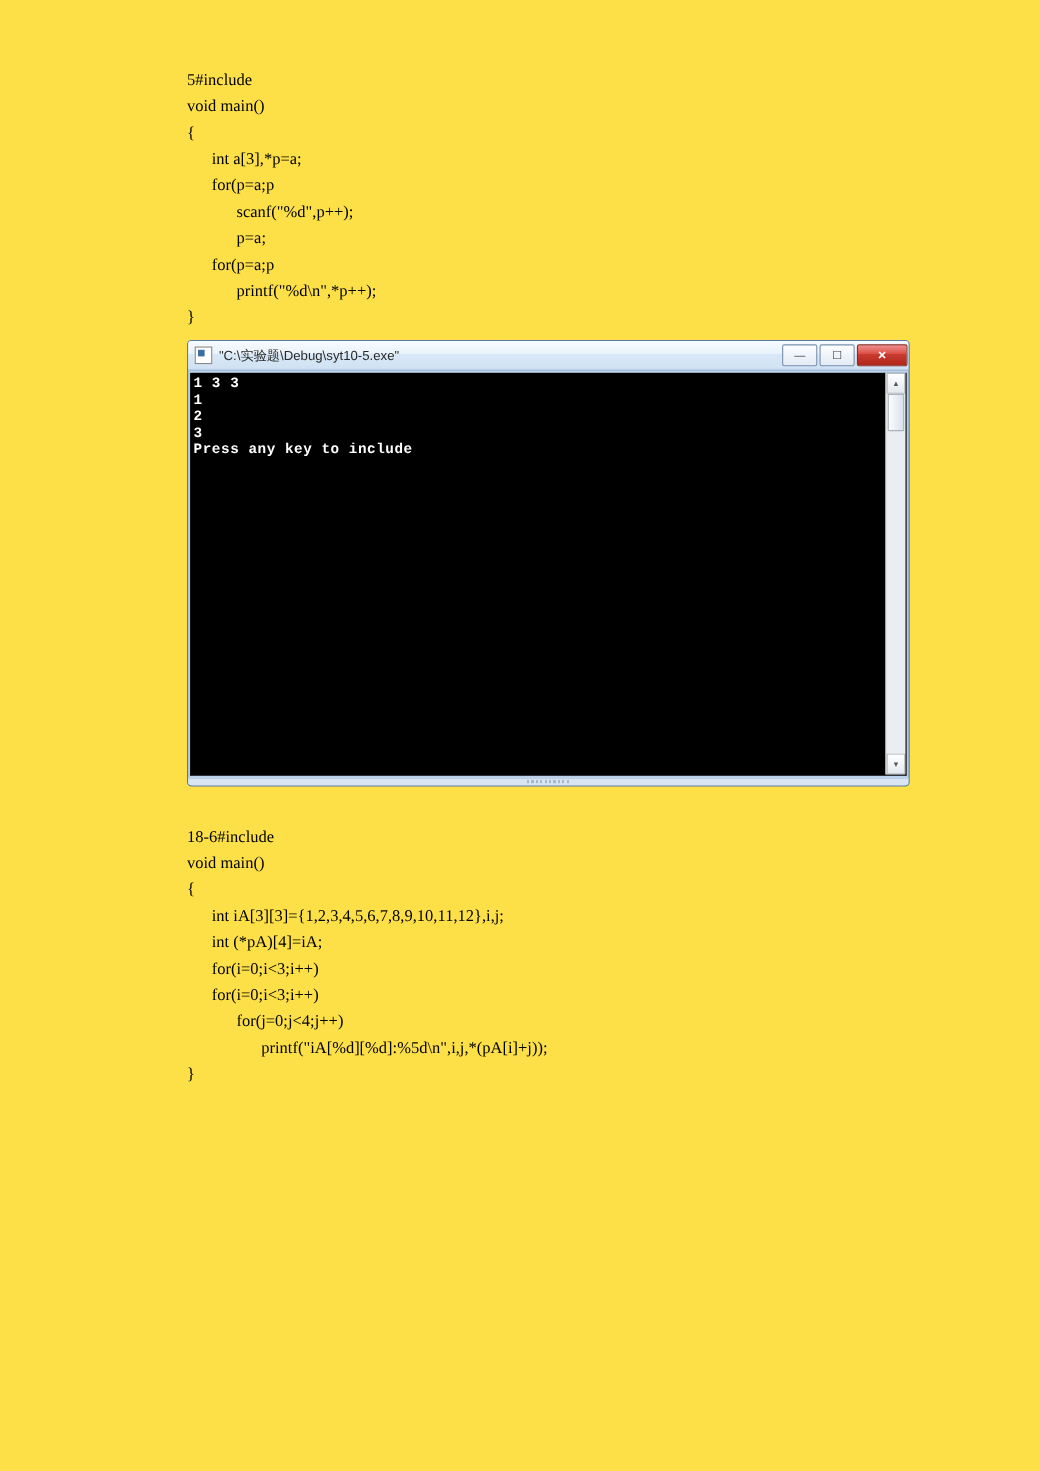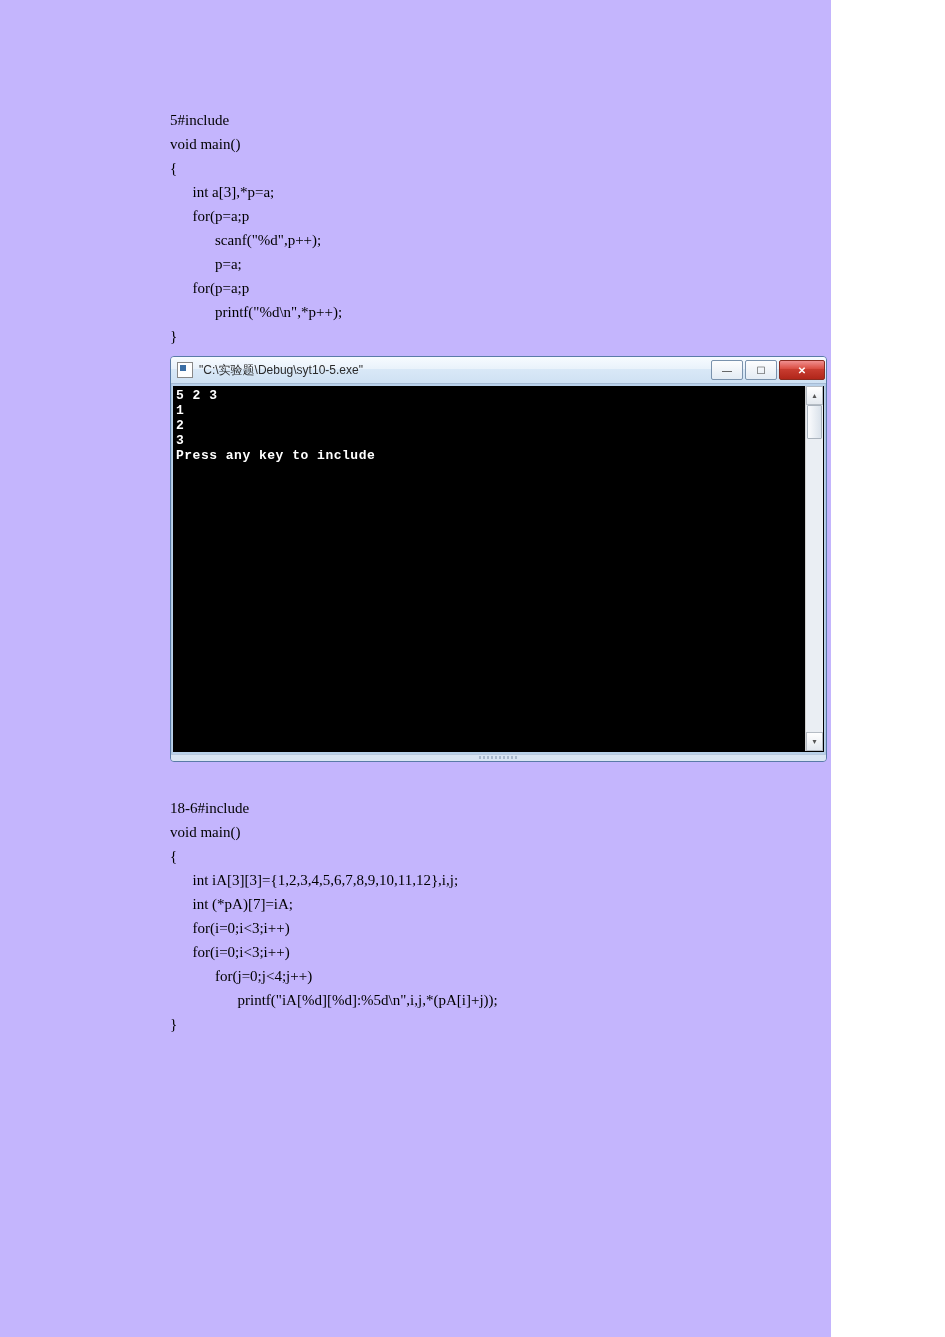--- a/index.html
+++ b/index.html
@@ -1,25 +1,25 @@
 <!DOCTYPE html>
 <html><head>
 <meta charset="utf-8">
 <style>
   html, body {
     margin: 0;
     padding: 0;
     background: #fff;
   }
   .page {
-    width: 831px;
+    width: 945px;
     min-height: 1337px;
-    background: #c4b5fd;
-    position: relative;
-    padding-top: 84px;
+    background: #fde047;
+    position: relative;
+    padding-top: 37px;
     box-sizing: border-box;
   }
   .code-block {
     margin-left: 170px;
     font-family: "Times New Roman", serif;
     font-size: 15px;
     line-height: 24px;
     color: #000;
     white-space: pre;
   }
@@ -186,41 +186,41 @@
         <div class="app-icon"></div>
         <div class="title-text">"C:\实验题\Debug\syt10-5.exe"</div>
       </div>
       <div class="win-buttons">
         <div class="win-btn">—</div>
         <div class="win-btn">☐</div>
         <div class="win-btn win-close">✕</div>
       </div>
     </div>
     <div class="console-body-wrap">
-      <div class="console-body"><span>5 2 3</span>
+      <div class="console-body"><span>1 3 3</span>
 <span>1</span>
 <span>2</span>
 <span>3</span>
 <span>Press any key to include</span></div>
       <div class="scrollbar">
         <div class="sb-btn">▴</div>
         <div class="sb-track">
           <div class="sb-thumb"></div>
         </div>
         <div class="sb-btn">▾</div>
       </div>
     </div>
     <div class="resize-grip"></div>
   </div>
 
   <div class="code-block" style="margin-top:10px">
 <span>18-6#include</span>
 <span>void main()</span>
 <span>{</span>
 <span>      int iA[3][3]={1,2,3,4,5,6,7,8,9,10,11,12},i,j;</span>
-<span>      int (*pA)[7]=iA;</span>
+<span>      int (*pA)[4]=iA;</span>
 <span>      for(i=0;i&lt;3;i++)</span>
 <span>      for(i=0;i&lt;3;i++)</span>
 <span>            for(j=0;j&lt;4;j++)</span>
 <span>                  printf("iA[%d][%d]:%5d\n",i,j,*(pA[i]+j));</span>
 <span>}</span></div>
 
 </div>
 
 </body></html>

